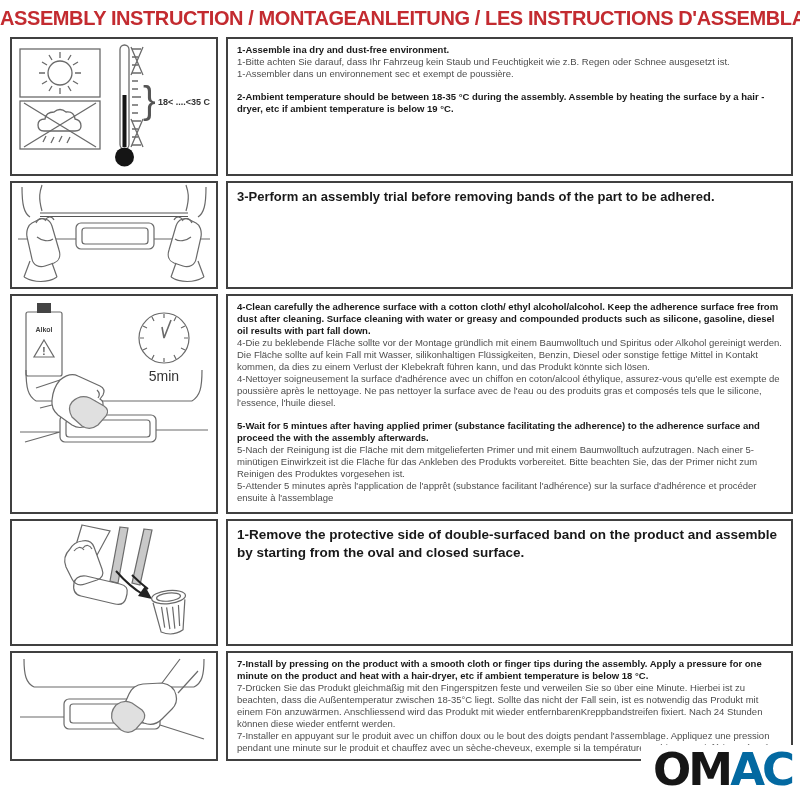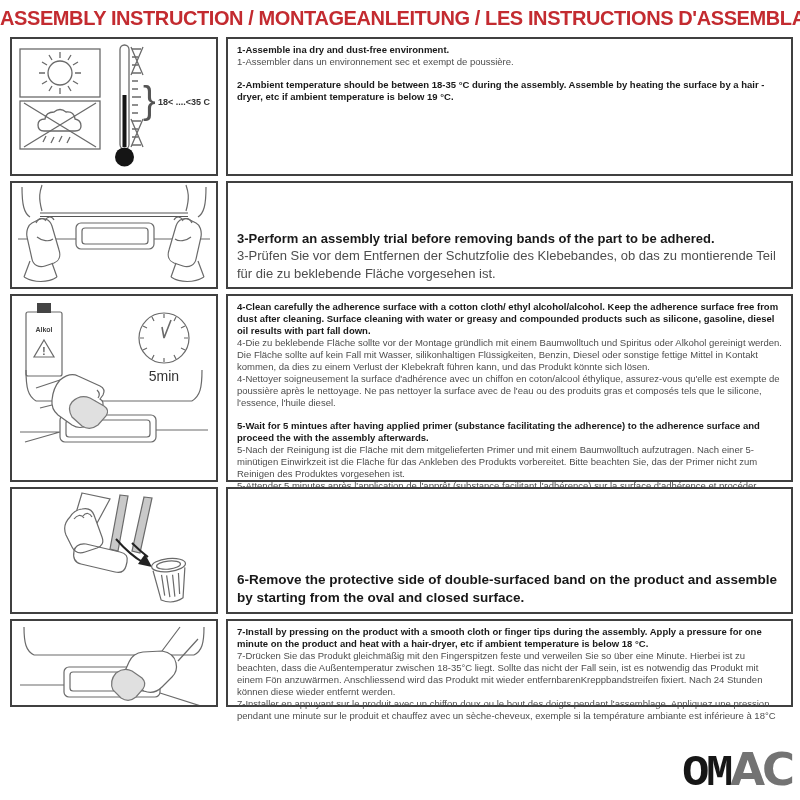--- a/index.html
+++ b/index.html
@@ -9,35 +9,35 @@
   }
   .page-title{
     margin:7px 0 0;text-align:center;font-size:20px;font-weight:bold;
     color:#c32b30;letter-spacing:-0.4px;white-space:nowrap;
   }
   .rows{padding:7px 7px 0 10px;}
   .row{display:flex;gap:8px;margin-bottom:5px;}
   .cell{border:2px solid #404040;background:#fff;box-sizing:border-box;}
   .ill{flex:0 0 208px;width:208px;display:flex;align-items:flex-start;justify-content:center;overflow:hidden;}
   .txt{flex:1;padding:5px 9px;color:#4d4d4d;display:flex;flex-direction:column;}
-  .r1{height:139px}.r2{height:108px}.r3{height:188px}.r4{height:127px}.r5{height:88px}
+  .r1{height:139px}.r2{height:108px}.r3{height:220px}.r4{height:127px}.r5{height:110px}
   .txt-sm{font-size:9.5px;line-height:12px;}
   .txt-lg{font-size:13px;line-height:17.5px;}
   .txt-lg2{font-size:13.5px;line-height:18px;}
-  .v-center{justify-content:flex-end;}
+  .v-center{justify-content:flex-start;}
   .section + .section{margin-top:11px;}
   .en{font-weight:bold;color:#191919;}
   svg text{font-family:"Liberation Sans", sans-serif;}
   .logo{
     position:absolute;right:6px;top:745px;background:#fff;
     padding:2px 2px 2px 12px;font-size:45px;font-weight:900;line-height:1;
     letter-spacing:-3px;font-family:"DejaVu Sans", sans-serif;
   }
-  .logo .lb{color:#161616;font-family:Liberation Mono, monospace;}
-  .logo .lr{color:#737373;}
+  .logo .lb{color:#161616;}
+  .logo .lr{color:#0369a1;}
 </style>
 </head>
 <body>
 
 <div class="page">
 
   <h1 class="page-title">ASSEMBLY INSTRUCTION / MONTAGEANLEITUNG / LES INSTRUCTIONS D'ASSEMBLAGE</h1>
 
   <div class="rows">
 
@@ -65,20 +65,21 @@
               <path d="M119,80 L131,108 M131,80 L119,108"></path>
             </g>
           </g>
           <text x="131" y="74" font-size="38" fill="#555">}</text>
           <text x="146" y="66" font-size="9" font-weight="bold" fill="#333">18&lt; ....&lt;35 C</text>
         </svg>
       </div>
       <div class="cell txt txt-sm r1">
         <div class="section">
           <div class="en">1-Assemble ina dry and dust-free environment.</div>
+          <div>1-Bitte achten Sie darauf, dass Ihr Fahrzeug kein Staub und Feuchtigkeit wie z.B. Regen oder Schnee ausgesetzt ist.</div>
           <div>1-Assembler dans un environnement sec et exempt de poussière.</div>
         </div>
         <div class="section">
           <div class="en">2-Ambient temperature should be between 18-35 °C  during the assembly. Assemble by heating the surface by a hair -dryer, etc if ambient temperature is below 19 °C.</div>
         </div>
       </div>
     </div>
 
     <div class="row">
       <div class="cell ill r2">
@@ -101,21 +102,20 @@
               <path d="M24,40 c2,-5 7,-6 10,-2 M33,37 c3,-4 7,-4 9,0 M25,54 c5,4 12,5 16,2"></path>
               <path d="M18,78 L12,94 M40,80 L45,94 M12,94 c10,6 24,6 33,0"></path>
               <path d="M30,28 C26,14 28,8 30,2"></path>
             </g>
           </g>
         </svg>
       </div>
       <div class="cell txt txt-lg r2 v-center">
         <div class="section">
           <div class="en">3-Perform an assembly trial before removing bands of the part to be adhered.</div>
-          <div>3-Prüfen Sie vor dem Entfernen der Schutzfolie des Klebebandes, ob das zu montierende Teil für die zu beklebende Fläche vorgesehen ist.</div>
         </div>
       </div>
     </div>
 
     <div class="row">
       <div class="cell ill r3">
         <svg width="204" height="216" viewBox="0 0 204 216">
           <g stroke="#6a6a6a" fill="none" stroke-width="1.2">
             <g>
               <rect x="14" y="16" width="36" height="64" rx="2"></rect>
@@ -180,21 +180,21 @@
               <ellipse cx="158" cy="76" rx="17" ry="6.5"></ellipse>
               <ellipse cx="158" cy="76" rx="12" ry="4"></ellipse>
               <path d="M142,80 L147,110 q11,6 22,0 L174,80"></path>
               <path d="M150,85 L151,106 M155,86 L156,108 M161,86 L161,108 M167,85 L166,106"></path>
             </g>
           </g>
         </svg>
       </div>
       <div class="cell txt txt-lg2 r4 v-center">
         <div class="section">
-          <div class="en">6-Remove the protective side of double-surfaced band on the product and assemble by starting from the oval and closed surface.</div>
+          <div class="en">1-Remove the protective side of double-surfaced band on the product and assemble by starting from the oval and closed surface.</div>
         </div>
       </div>
     </div>
 
     <div class="row">
       <div class="cell ill r5">
         <svg width="204" height="115" viewBox="0 0 204 115">
           <g stroke="#6a6a6a" fill="none" stroke-width="1.2">
             <path d="M12,6 C12,22 14,30 22,34"></path>
             <path d="M192,6 C192,22 190,30 182,34"></path>

